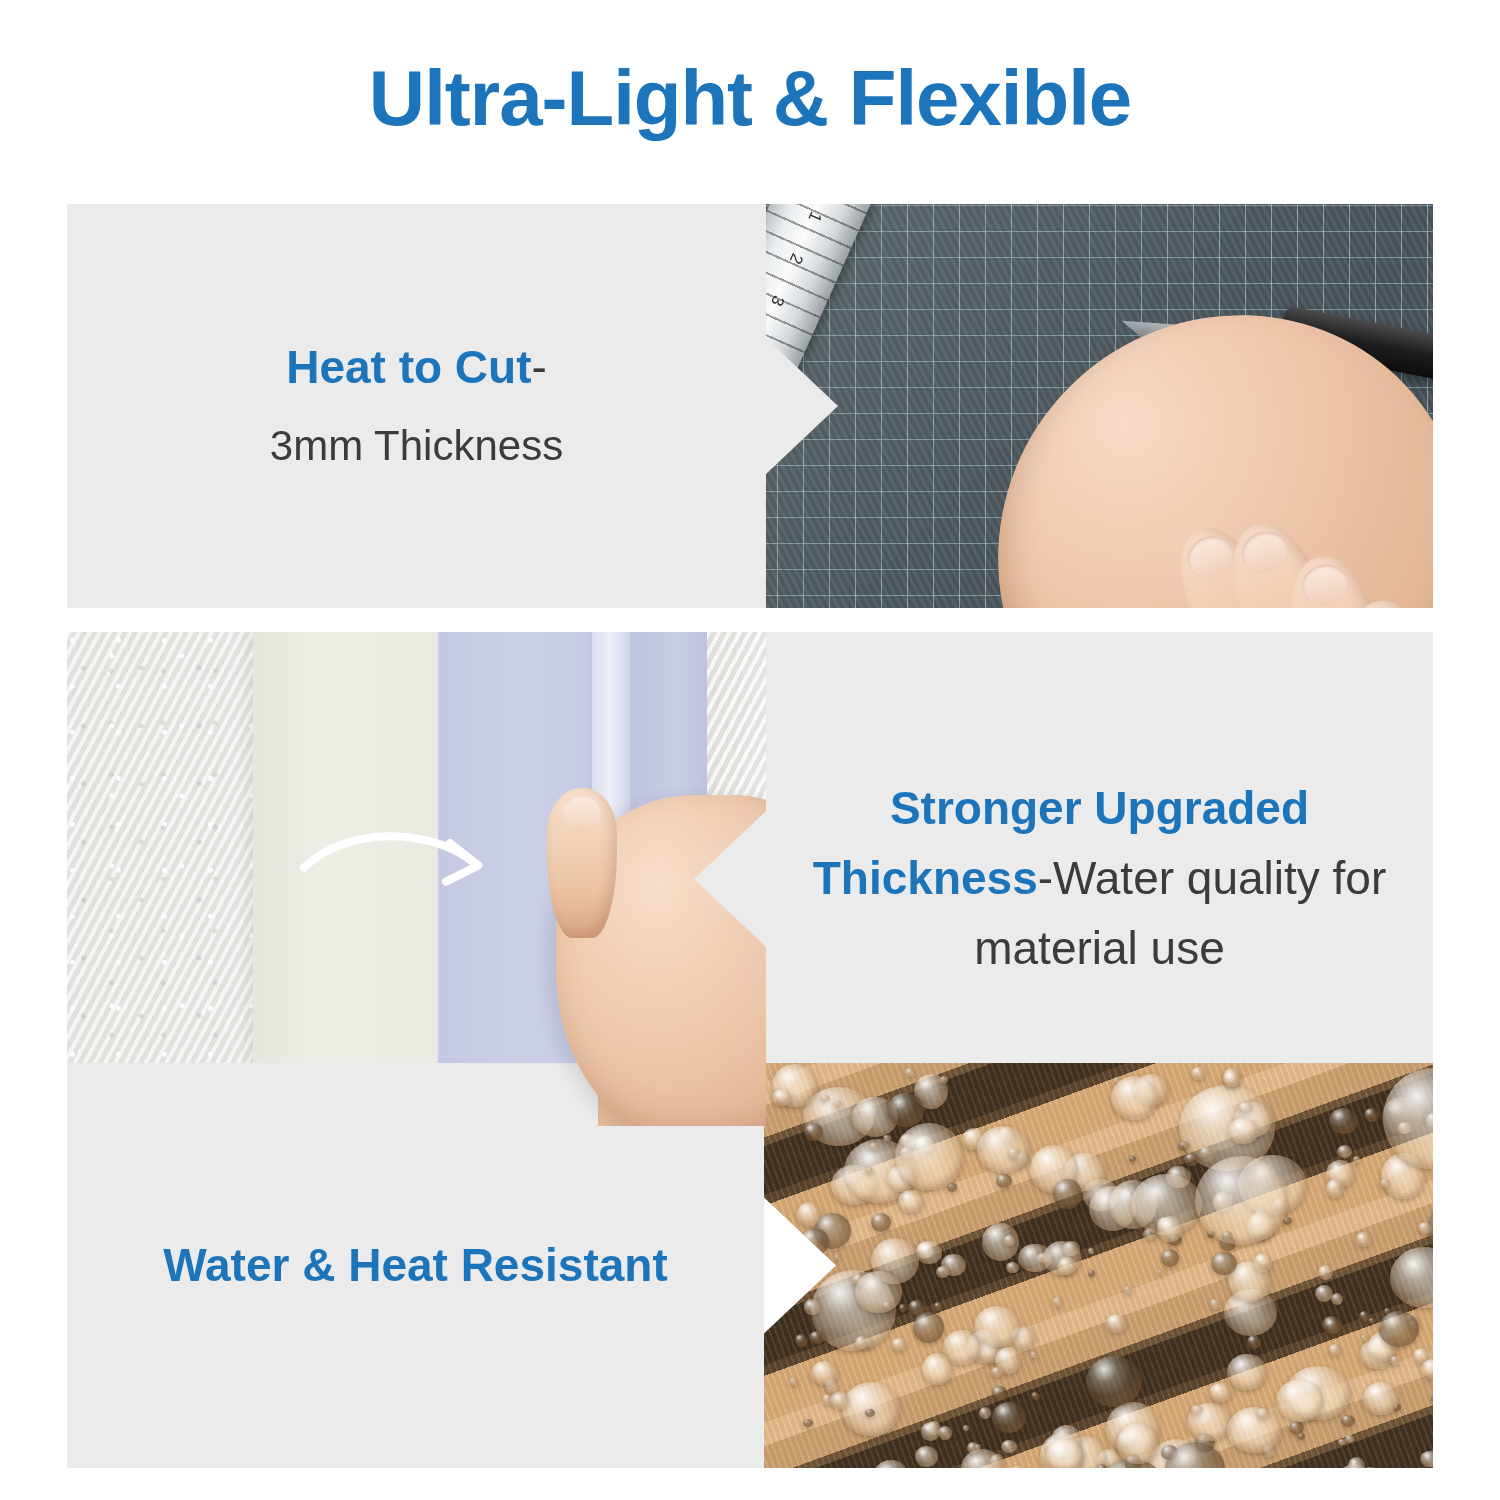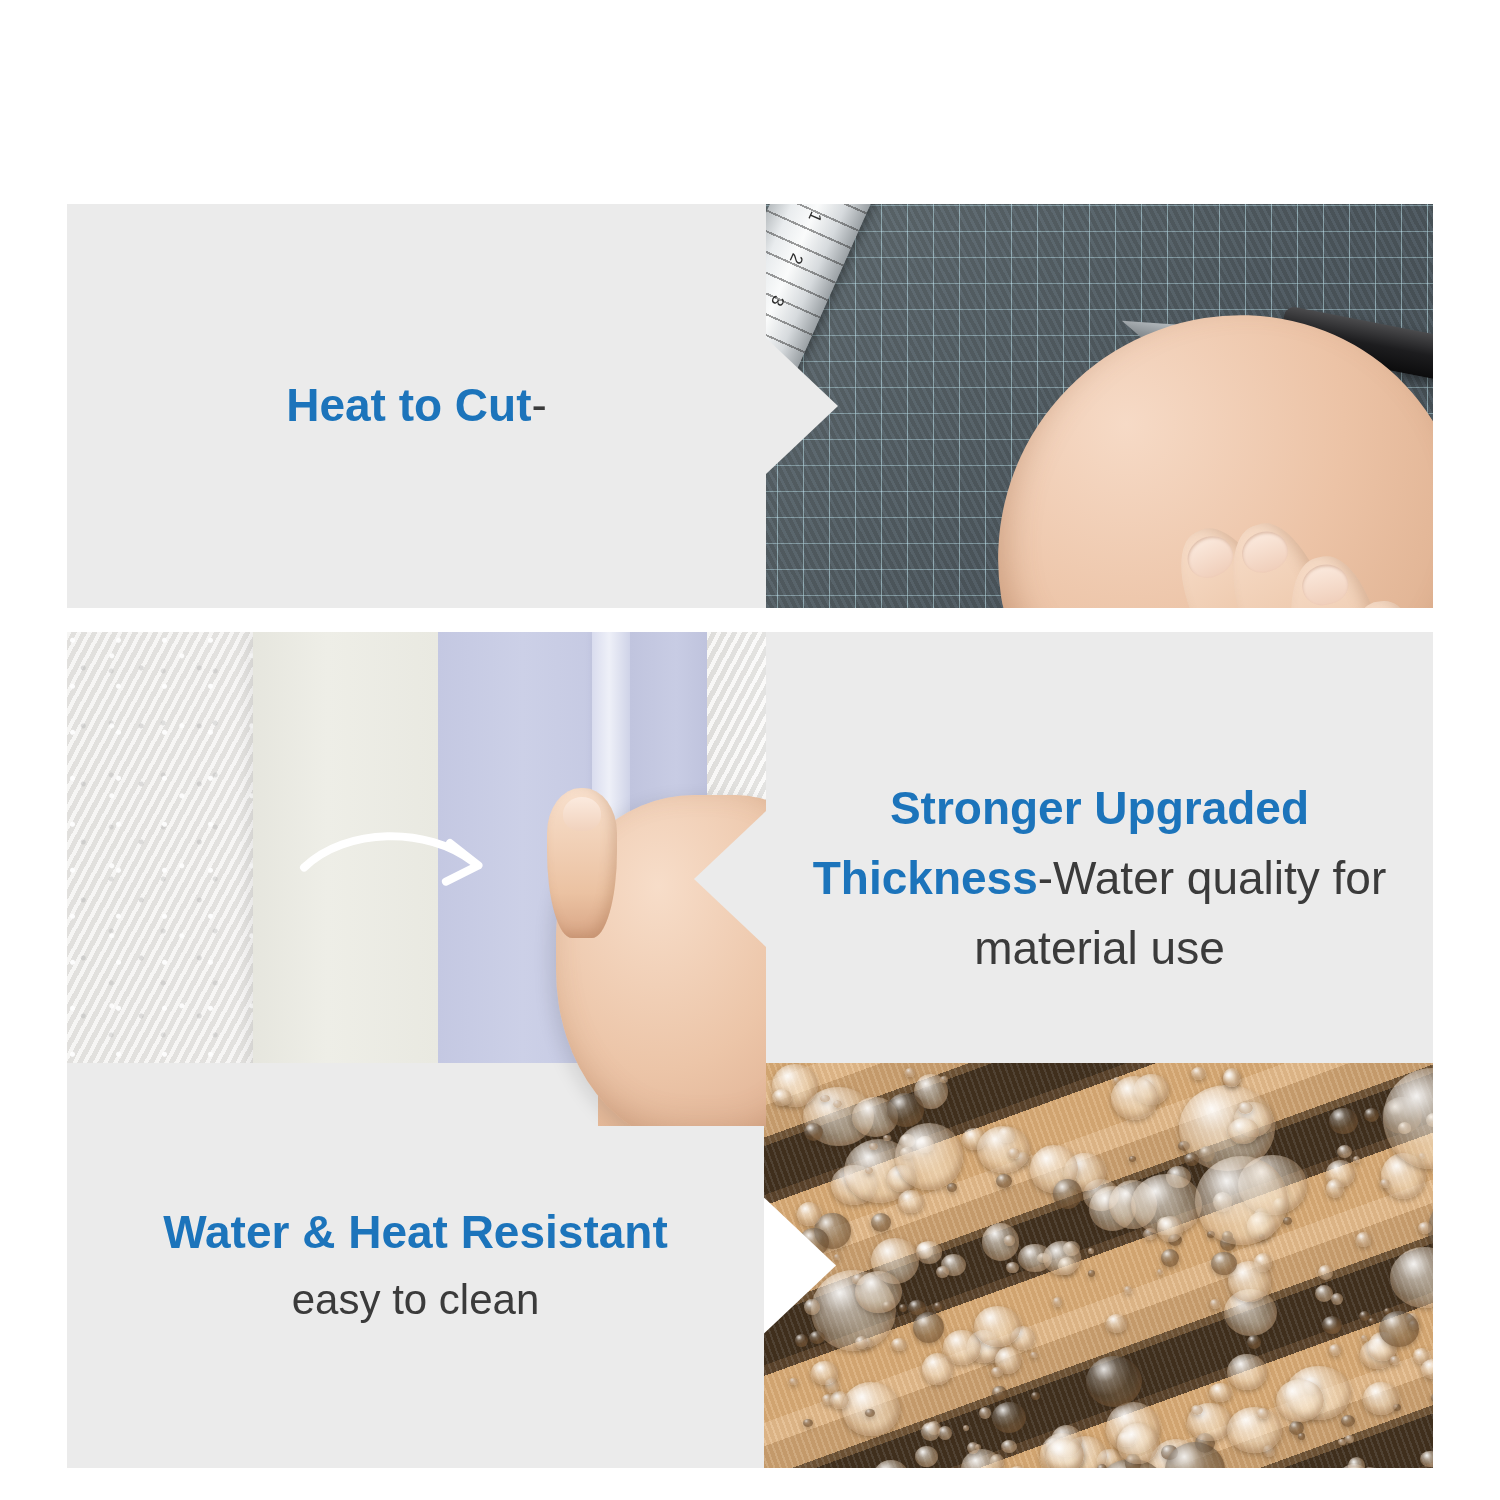--- a/index.html
+++ b/index.html
@@ -349,27 +349,29 @@
     background:
       radial-gradient(circle at 32% 26%, rgba(255,255,255,.85) 0%, rgba(255,255,255,.25) 24%, rgba(255,255,255,.03) 50%),
       radial-gradient(circle at 60% 74%, rgba(120,95,65,.55), rgba(30,22,14,.45));
   }
 </style>
 </head>
 <body>
 
 <div id="page">
 
+  <div class="page-title">Ultra-Light &amp; Flexible</div>
 
   <div class="panel" id="panel-1">
 
     <div class="text-block">
       <div class="headline">
         <span>Heat to Cut</span><span class="dash">-</span>
       </div>
+      <div class="subline">3mm Thickness</div>
     </div>
 
     <div class="media-block">
       <div class="art-cut">
         <div class="cut-mat"></div>
         <div class="slat-board"></div>
         <div class="ruler">
           <div class="ticks"></div>
         <div style="position: absolute; left: 0px; top: 0px; width: 100%; height: 100%;">
               <span style="position: absolute; left: 50%; top: 72px; transform: translateX(-50%) rotate(90deg); font-family: &quot;Liberation Sans&quot;, sans-serif; font-size: 17px; color: rgb(44, 44, 44);">1</span>
@@ -433,21 +435,20 @@
       </div>
     </div>
 
     <div class="notch point-left"></div>
   </div>
 
   <div class="panel" id="panel-3">
 
     <div class="text-block">
       <div class="headline">Water &amp; Heat Resistant</div>
-      <div class="subline tight">easy to clean</div>
     </div>
 
     <div class="media-block">
       <div class="art-wet">
         <div class="wet-slats"></div>
         <div class="drops" id="drop-field">
             <div class="drop" style="width: 85.0428px; height: 80.4229px; left: 7.07283%; top: 51.2125%;"></div>
             <div class="drop dark" style="width: 39.243px; height: 37.2926px; left: 92.423%; top: 8.3856%;"></div>
             <div class="drop" style="width: 52.5945px; height: 47.1327px; left: 68.7509%; top: 55.6841%;"></div>
             <div class="drop dark" style="width: 11.9963px; height: 10.0492px; left: 61.852%; top: 19.23%;"></div>

